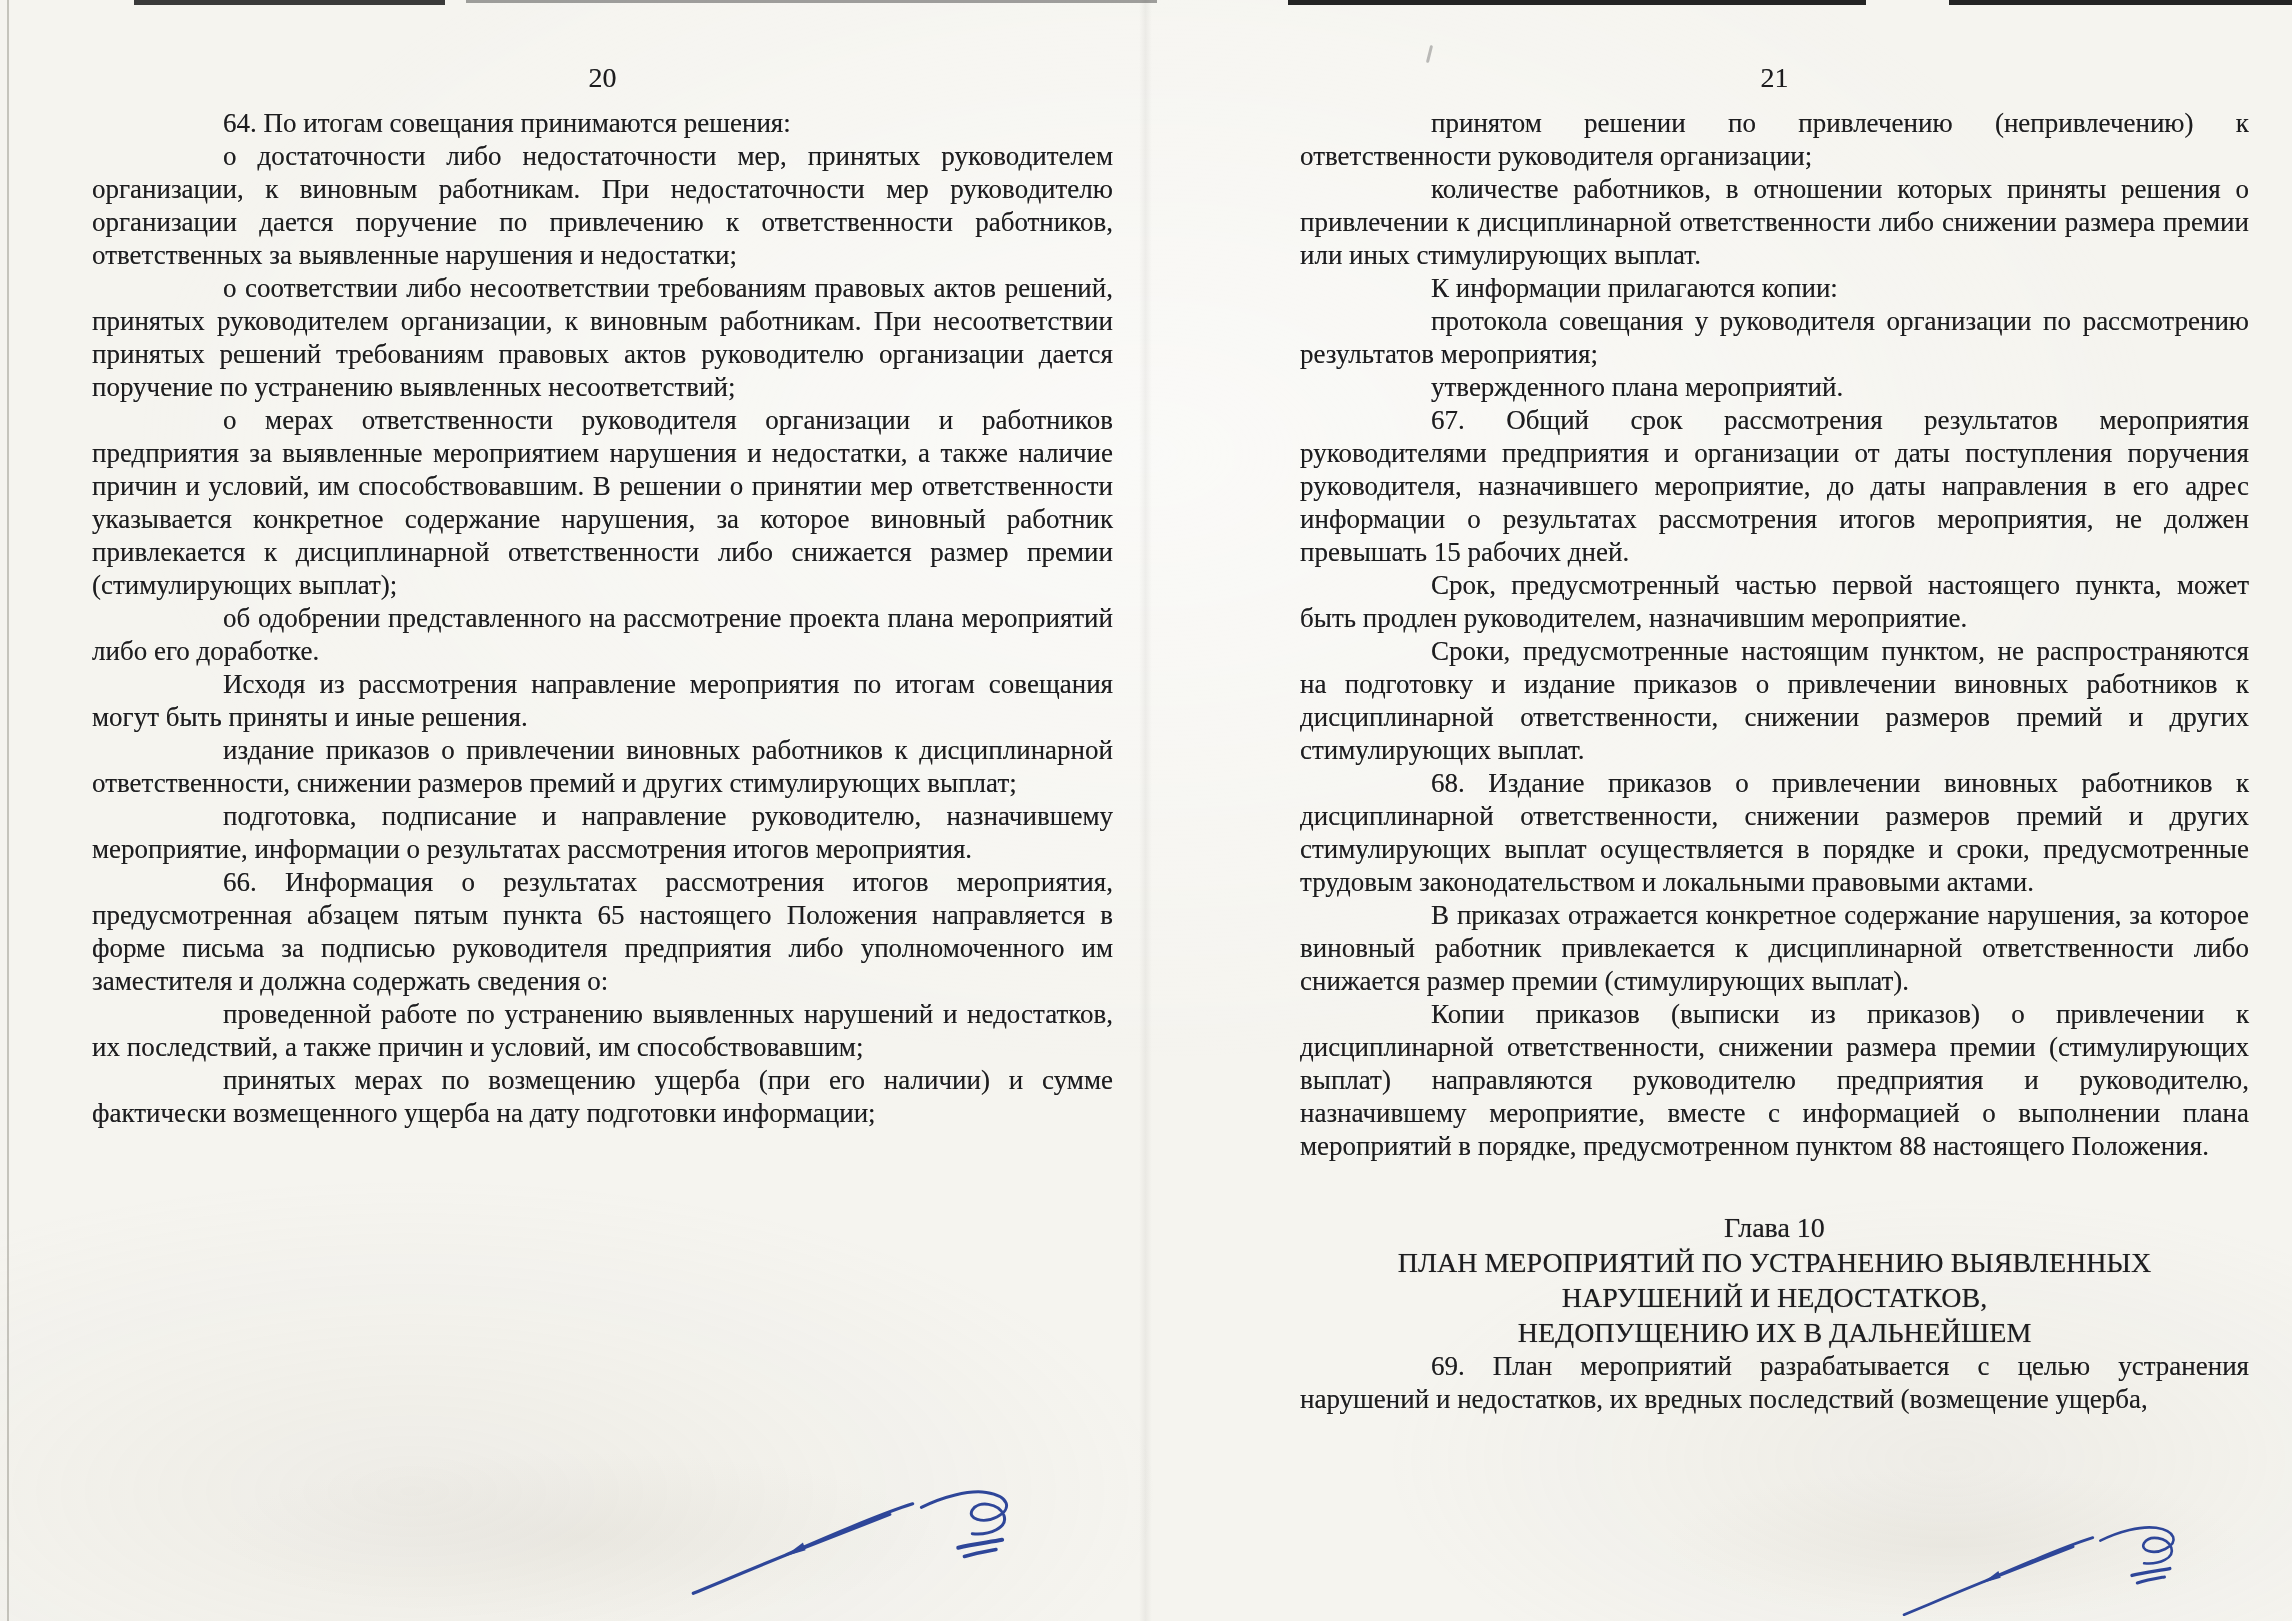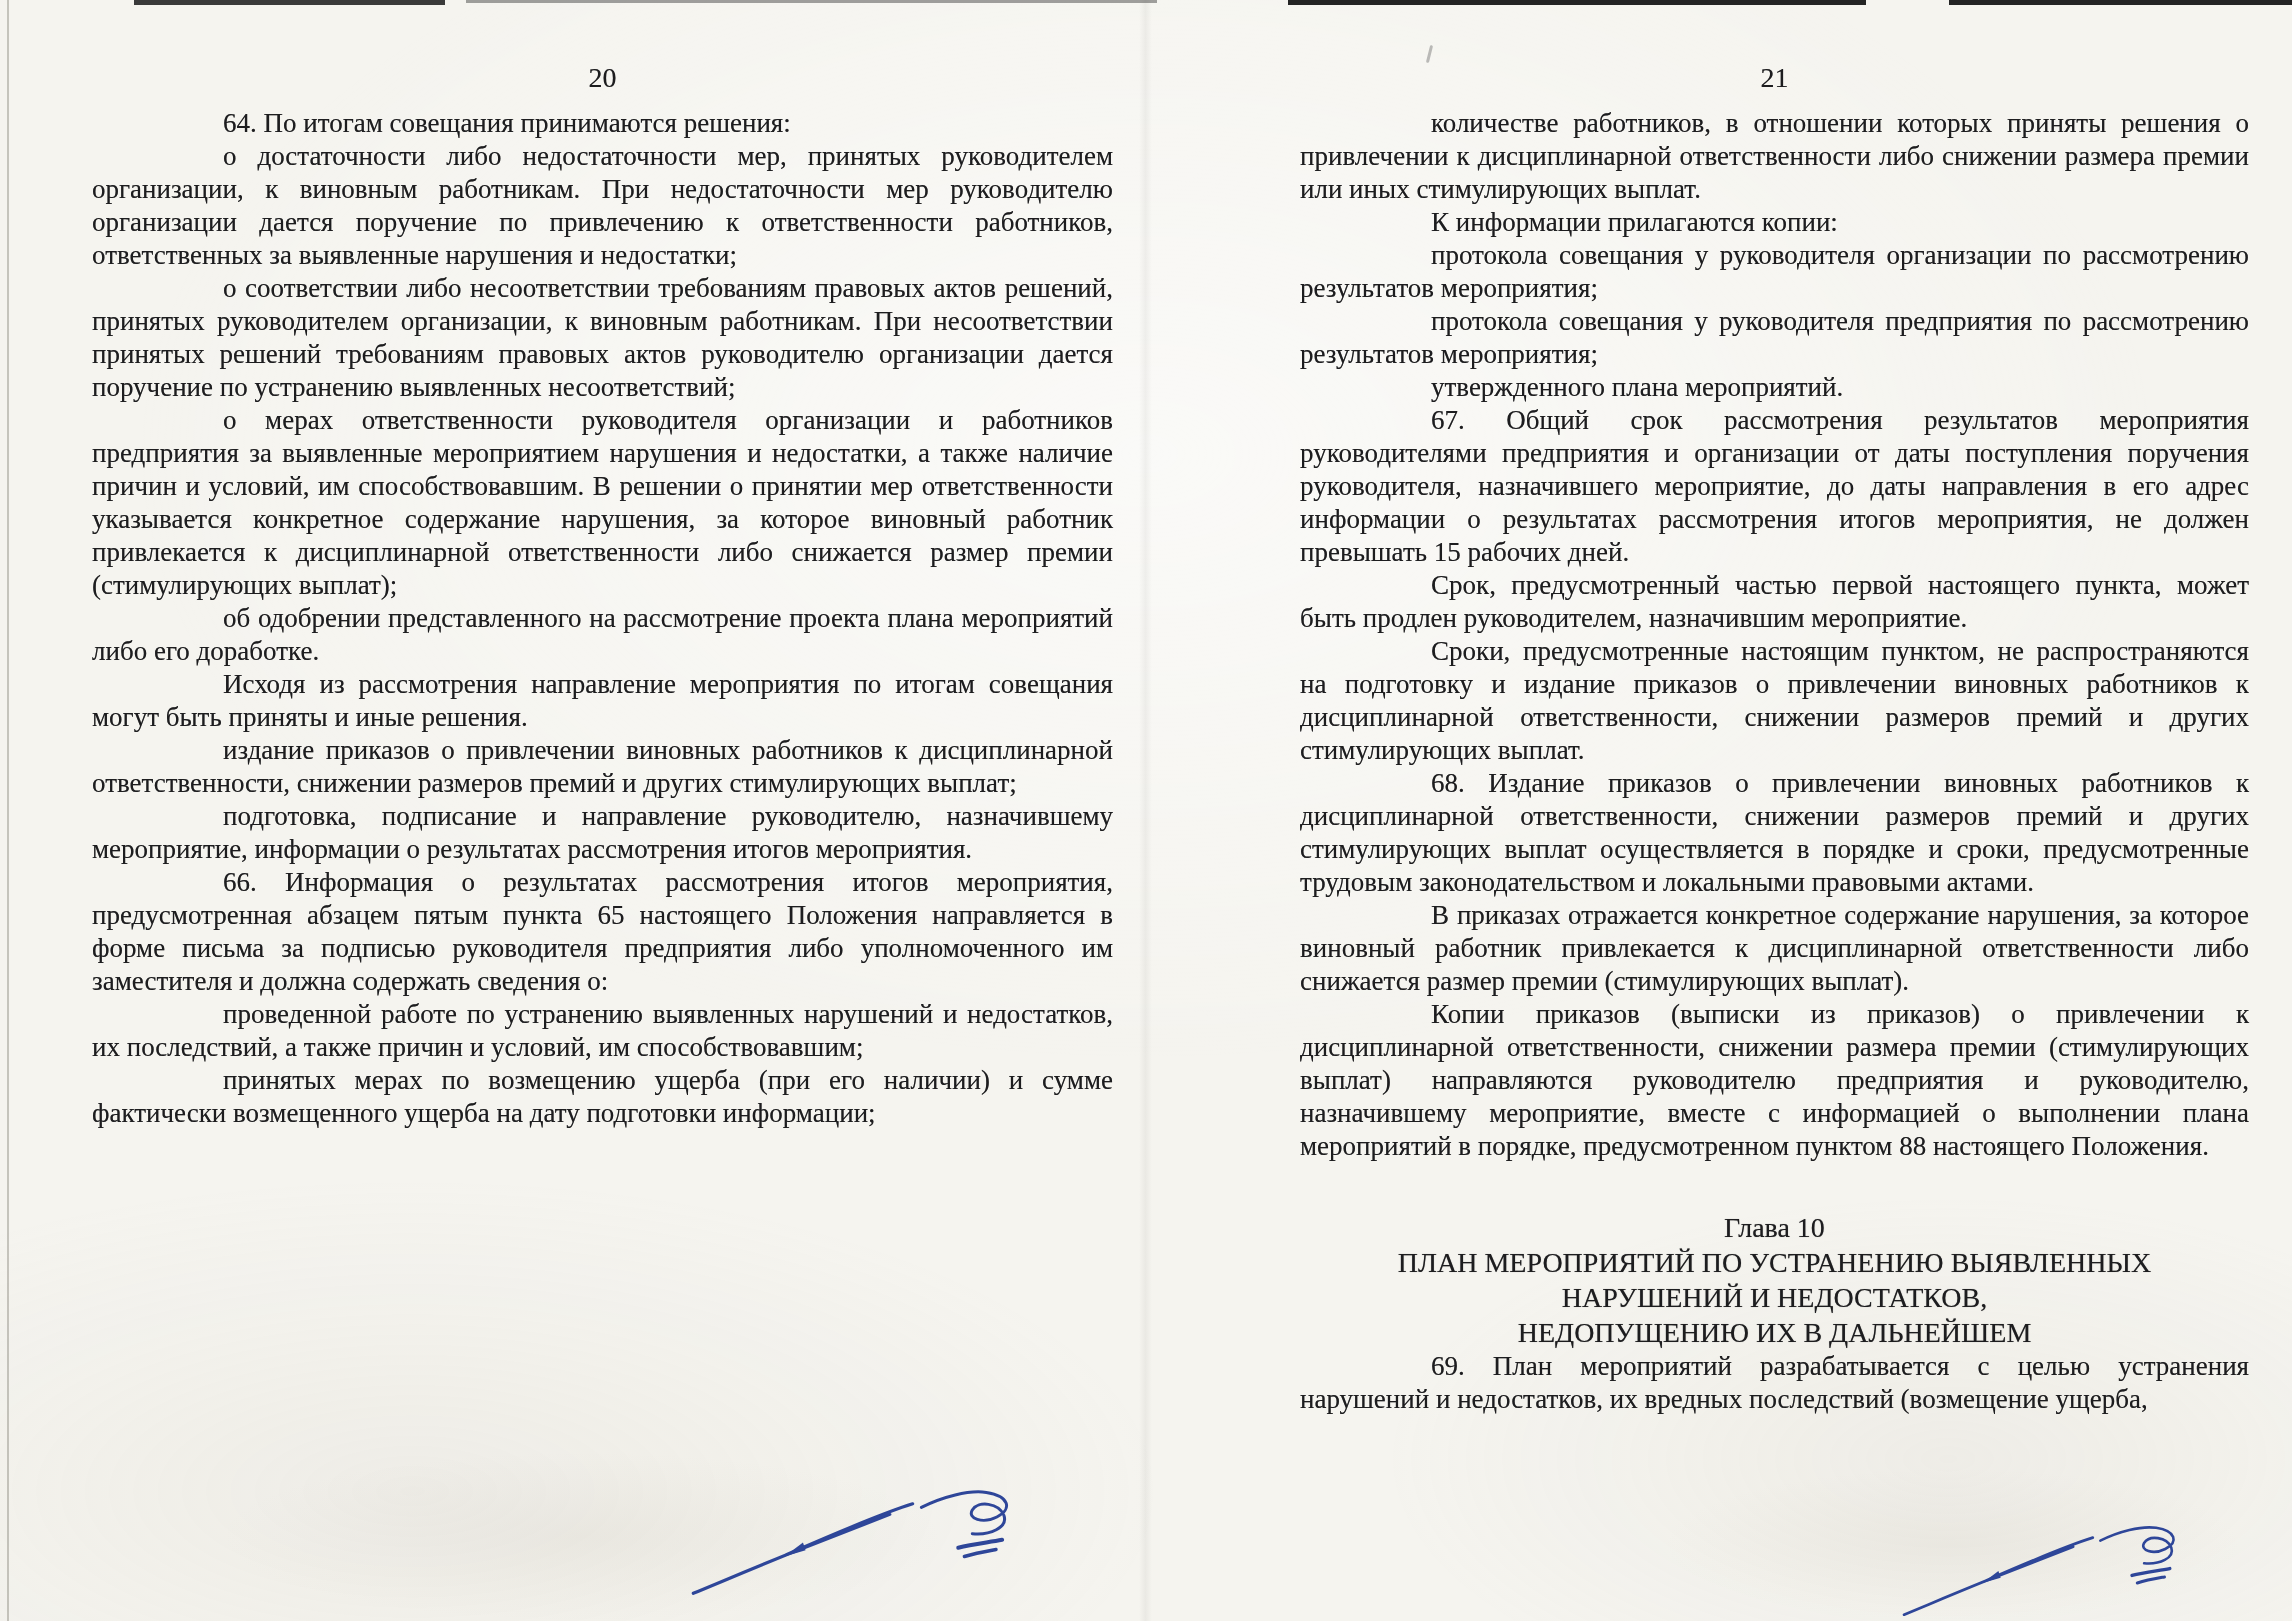--- a/index.html
+++ b/index.html
@@ -98,24 +98,24 @@
     <p class="para">подготовка, подписание и направление руководителю, назначившему мероприятие, информации о результатах рассмотрения итогов мероприятия.</p>
     <p class="para">66. Информация о результатах рассмотрения итогов мероприятия, предусмотренная абзацем пятым пункта 65 настоящего Положения направляется в форме письма за подписью руководителя предприятия либо уполномоченного им заместителя и должна содержать сведения о:</p>
     <p class="para">проведенной работе по устранению выявленных нарушений и недостатков, их последствий, а также причин и условий, им способствовавшим;</p>
     <p class="para">принятых мерах по возмещению ущерба (при его наличии) и сумме фактически возмещенного ущерба на дату подготовки информации;</p>
   </div>
 </section>
 
 <section class="page" id="page-right">
   <div class="page-number">21</div>
   <div class="body-text">
+    <p class="para">принятом решении по привлечению (непривлечению) к ответственности руководителя организации;</p>
     <p class="para">количестве работников, в отношении которых приняты решения о привлечении к дисциплинарной ответственности либо снижении размера премии или иных стимулирующих выплат.</p>
     <p class="para">К информации прилагаются копии:</p>
     <p class="para">протокола совещания у руководителя организации по рассмотрению результатов мероприятия;</p>
-    <p class="para">протокола совещания у руководителя предприятия по рассмотрению результатов мероприятия;</p>
     <p class="para">утвержденного плана мероприятий.</p>
     <p class="para">67. Общий срок рассмотрения результатов мероприятия руководителями предприятия и организации от даты поступления поручения руководителя, назначившего мероприятие, до даты направления в его адрес информации о результатах рассмотрения итогов мероприятия, не должен превышать 15 рабочих дней.</p>
     <p class="para">Срок, предусмотренный частью первой настоящего пункта, может быть продлен руководителем, назначившим мероприятие.</p>
     <p class="para">Сроки, предусмотренные настоящим пунктом, не распространяются на подготовку и издание приказов о привлечении виновных работников к дисциплинарной ответственности, снижении размеров премий и других стимулирующих выплат.</p>
     <p class="para">68. Издание приказов о привлечении виновных работников к дисциплинарной ответственности, снижении размеров премий и других стимулирующих выплат осуществляется в порядке и сроки, предусмотренные трудовым законодательством и локальными правовыми актами.</p>
     <p class="para">В приказах отражается конкретное содержание нарушения, за которое виновный работник привлекается к дисциплинарной ответственности либо снижается размер премии (стимулирующих выплат).</p>
     <p class="para">Копии приказов (выписки из приказов) о привлечении к дисциплинарной ответственности, снижении размера премии (стимулирующих выплат) направляются руководителю предприятия и руководителю, назначившему мероприятие, вместе с информацией о выполнении плана мероприятий в порядке, предусмотренном пунктом 88 настоящего Положения.</p>
     <div class="chapter-gap"></div>
     <p class="chapter-heading">Глава 10</p>
     <p class="chapter-heading">ПЛАН МЕРОПРИЯТИЙ ПО УСТРАНЕНИЮ ВЫЯВЛЕННЫХ</p>

